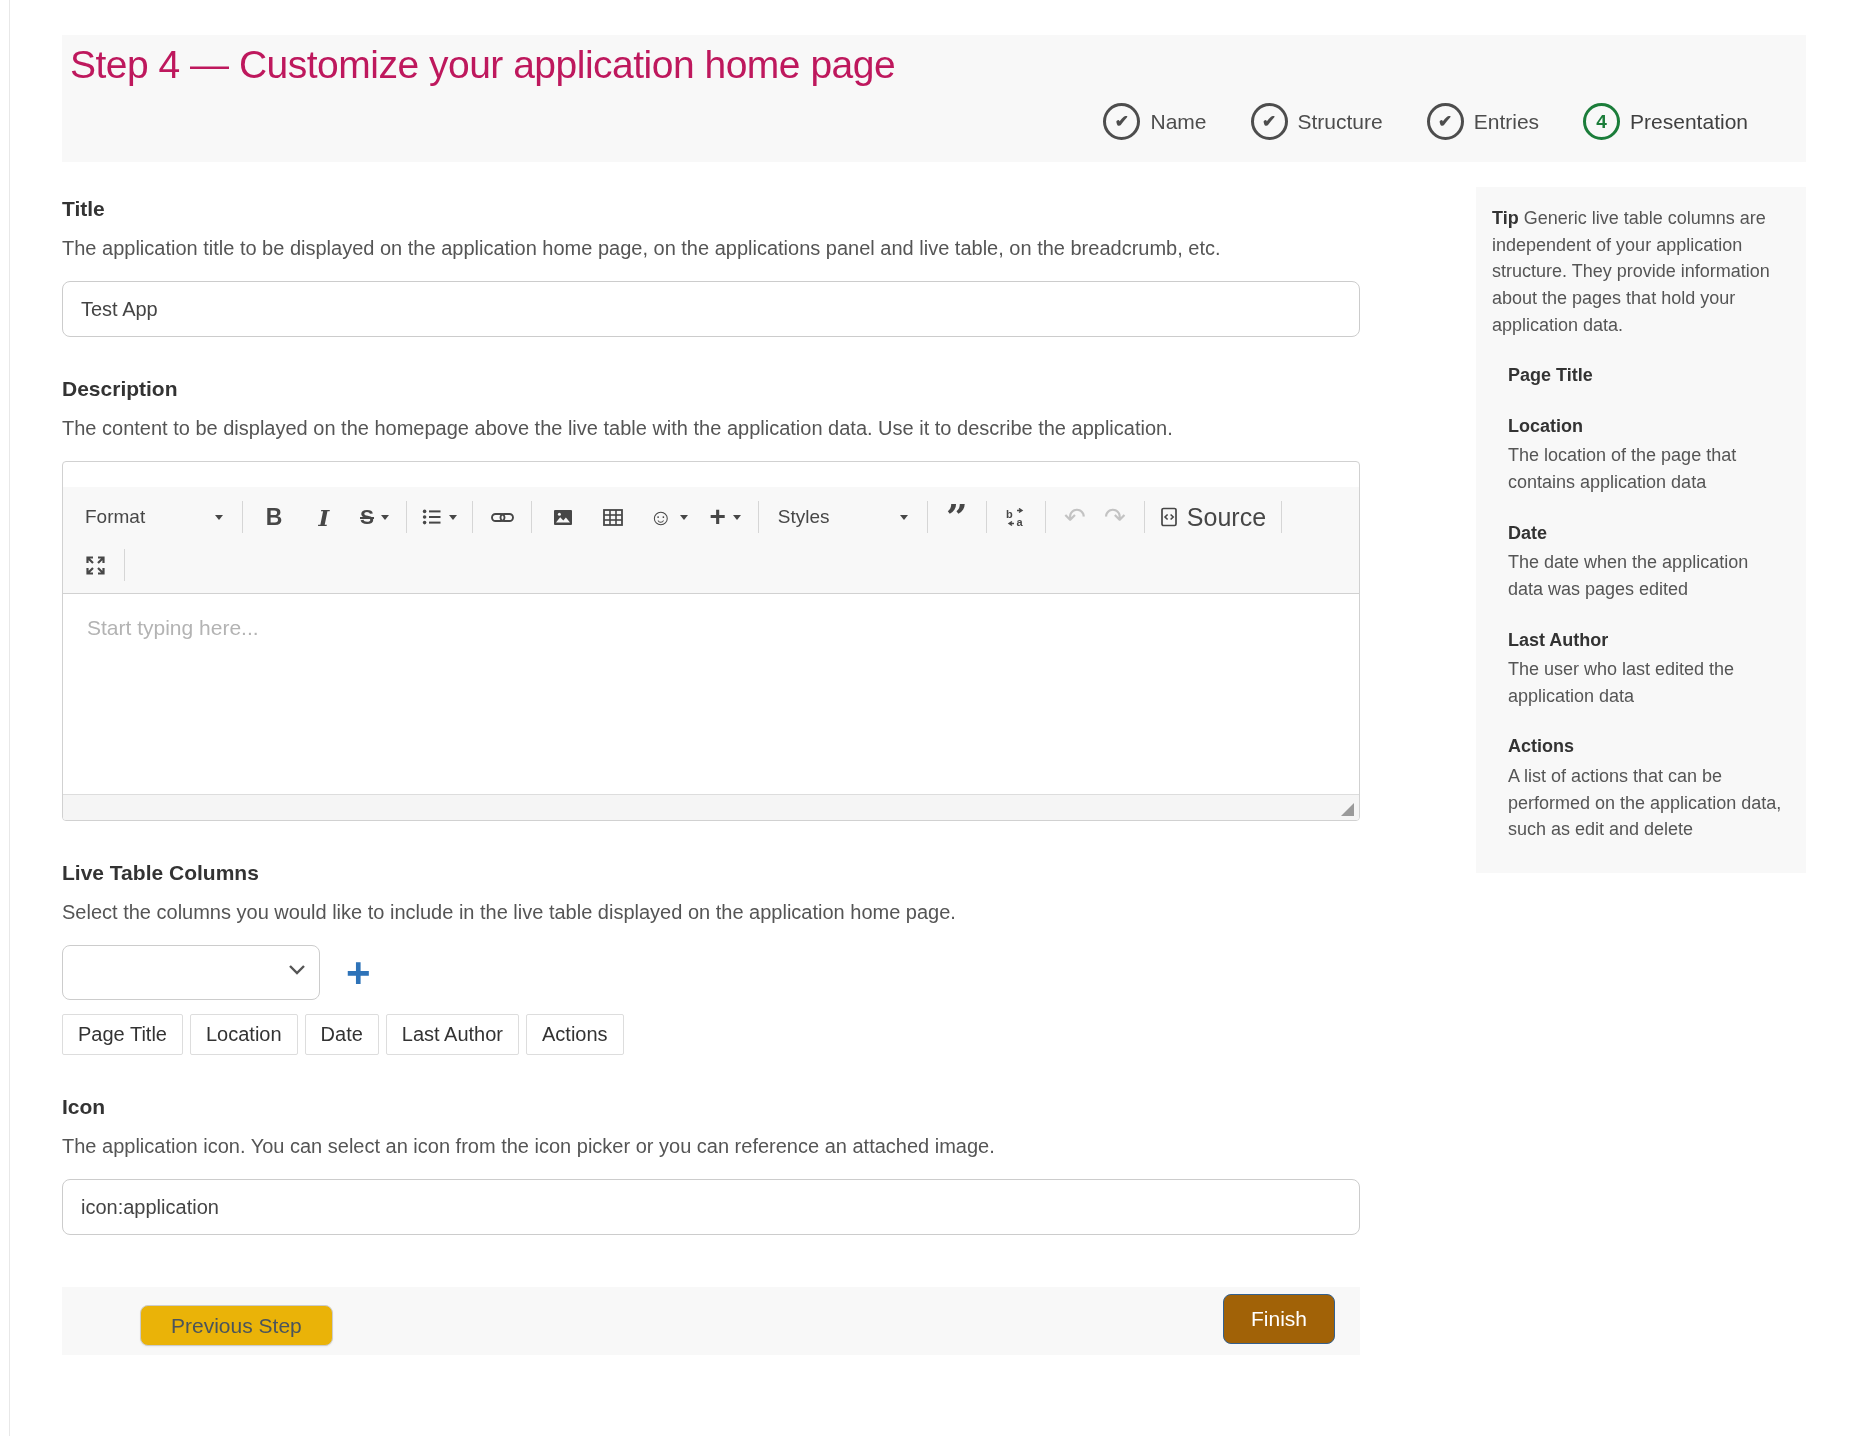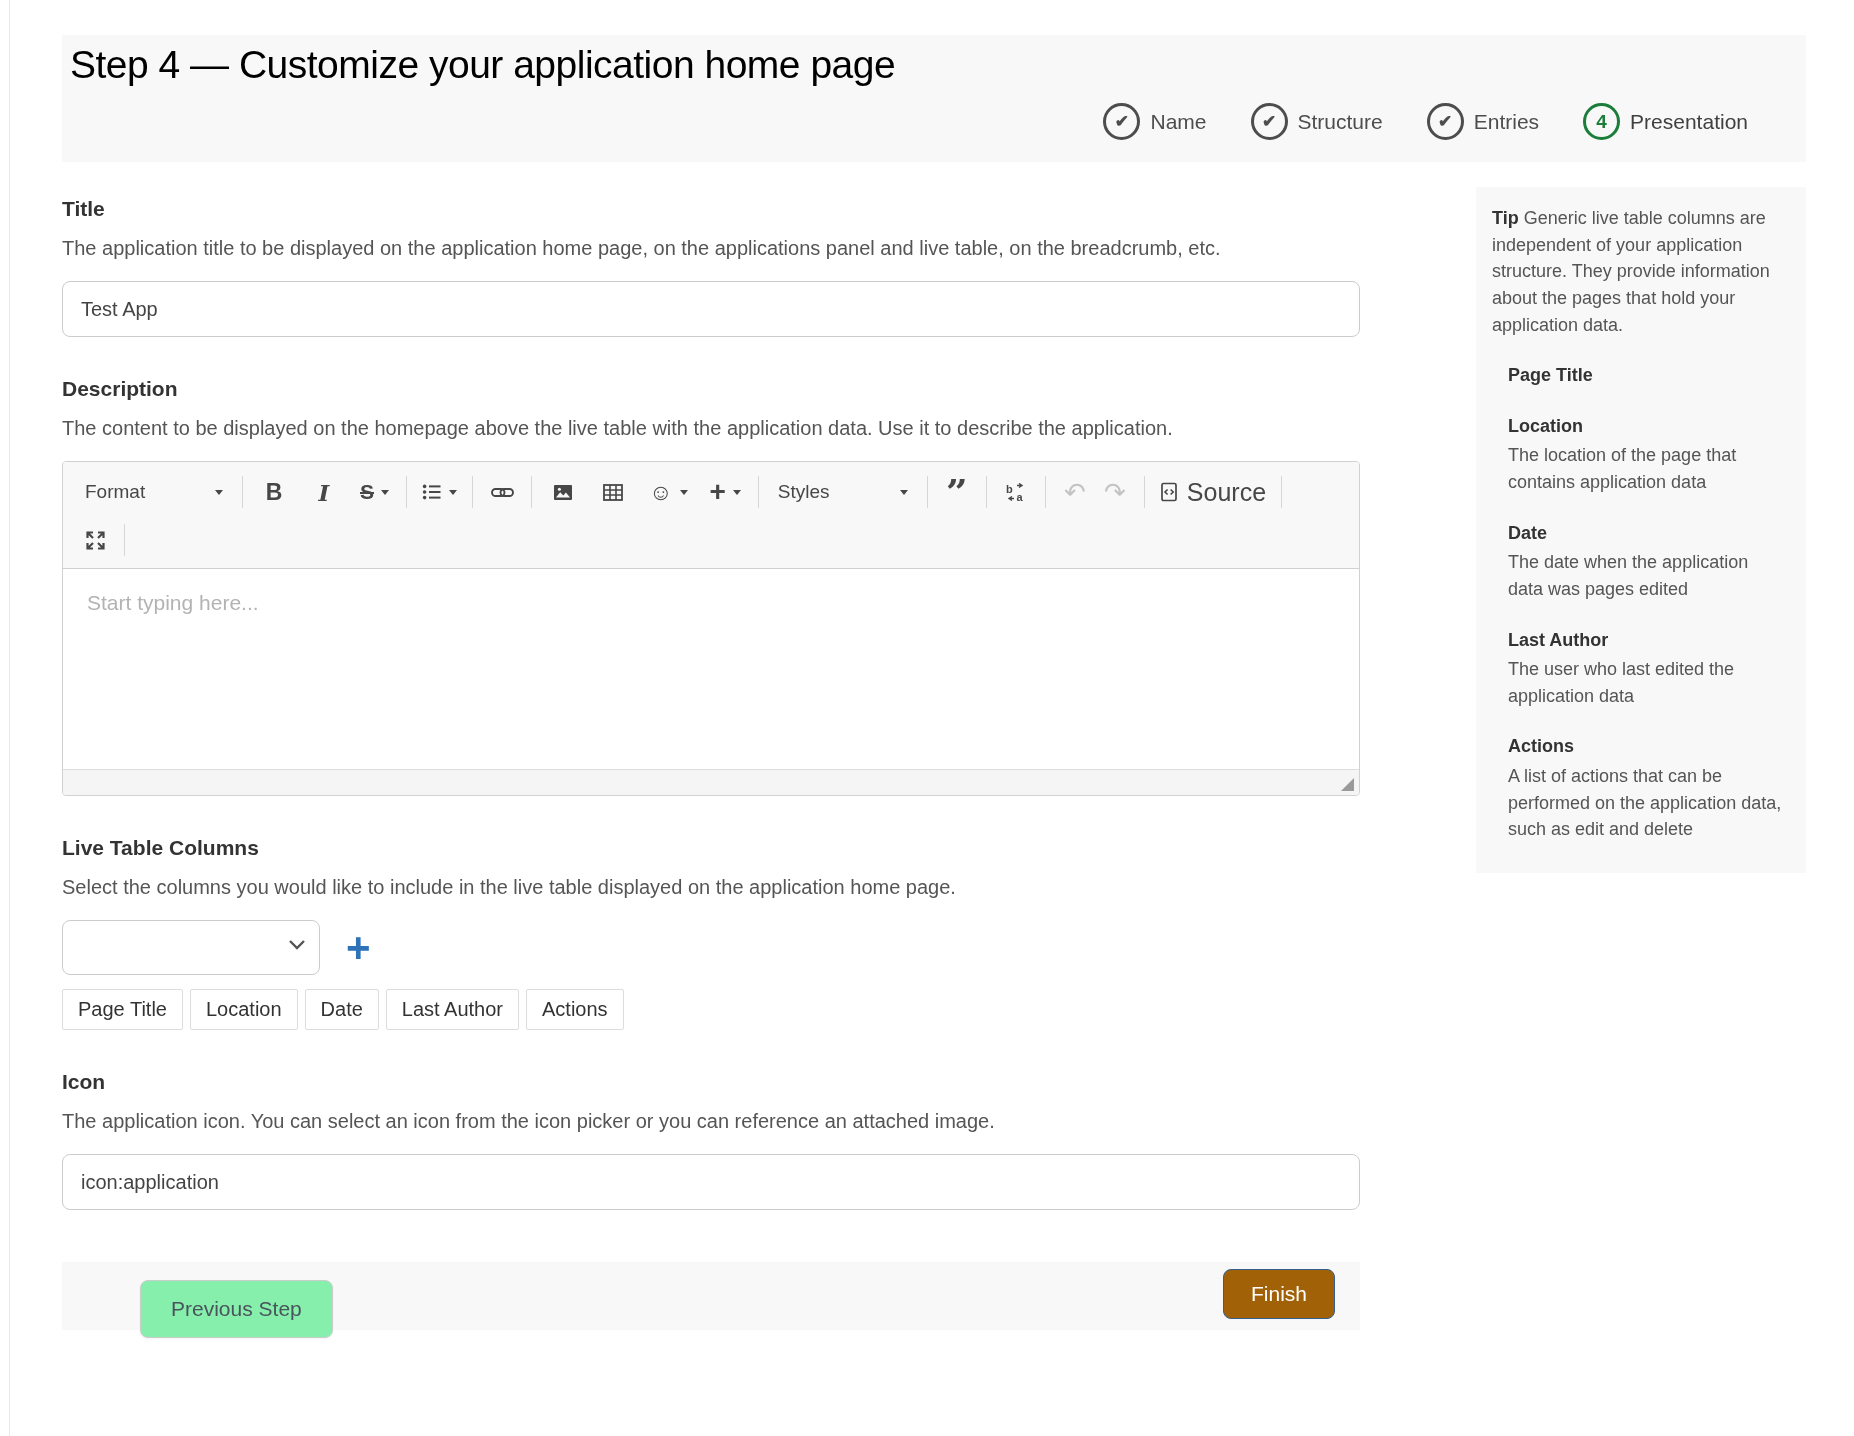--- a/index.html
+++ b/index.html
@@ -13,21 +13,21 @@
   }
   body::before{ content:""; position:absolute; left:9px; top:0; width:1px; height:100%; background:#e8e8e8; }
 
   
   .header-panel{
     margin:35px 48px 0 62px;
     background:#f8f8f8;
     padding:8px 58px 22px 8px;
   }
   .page-title{
-    margin:0; font-size:39px; font-weight:400; color:#000000; letter-spacing:-0.5px;
+    margin:0; font-size:39px; font-weight:400; color:#be185d; letter-spacing:-0.5px;
   }
   .steps{
     margin-top:16px;
     display:flex; justify-content:flex-end; align-items:center; gap:44px;
   }
   .step{ display:flex; align-items:center; gap:10px; }
   .step-circle{
     width:37px; height:37px; border:3px solid #4d4d4d; border-radius:50%;
     display:flex; align-items:center; justify-content:center;
     color:#4d4d4d; font-weight:bold; font-size:19px; background:transparent;
@@ -57,21 +57,21 @@
   .field-label{ display:block; font-weight:bold; font-size:21px; color:#333; margin:0 0 12px 0; }
   .hint{ margin:0 0 18px 0; font-size:20px; color:#555; line-height:1.5; }
   .text-input{
     width:100%; height:56px; border:1px solid #ccc; border-radius:8px;
     padding:12px 18px; font-size:20px; color:#444; background:#fff;
     font-family:"Liberation Sans", sans-serif; outline:none;
   }
 
   
   .editor{ border:1px solid #d1d1d1; border-radius:4px; background:#fff; overflow:hidden; }
-  .toolbar{ background:#f8f8f8; padding:8px 12px 6px 12px; display:flex; flex-wrap:wrap; align-items:center; border-bottom:1px solid #d1d1d1; }
+  .toolbar{ background:#f8f8f8; padding:8px 12px 6px 12px; display:flex; flex-wrap:wrap; align-items:center; border-bottom:1px solid #d1d1d1;margin-top:25px; }
   .tb-row{ display:flex; align-items:center; width:100%; }
   .tb-row + .tb-row{ margin-top:4px; }
   .tbtn{
     min-width:40px; height:44px; display:flex; align-items:center; justify-content:center;
     color:#474747; padding:0 6px; cursor:default; background:transparent; border:none;
     font-family:"Liberation Sans", sans-serif;
   }
   .tb-b{ font-weight:900; font-size:23px; }
   .tb-i{ font-family:"DejaVu Serif", serif; font-style:italic; font-weight:600; font-size:23px; }
   .tb-s{ font-weight:700; font-size:21px; text-decoration:line-through; }
@@ -111,22 +111,22 @@
   .tag{
     border:1px solid #ddd; border-radius:2px; background:#fff;
     padding:8px 15px; font-size:20px; color:#333; white-space:nowrap;
   }
 
   
   .footer{
     margin-top:52px; background:#f8f8f8; height:68px; position:relative;
   }
   .btn-prev{
-    position:absolute; left:78px; top:18px; height:58px; padding:0 30px;
-    background:#86efac; border:1px solid #ccc; border-radius:8px;
+    position:absolute; left:78px; top:18px; height:41px; padding:0 30px;
+    background:#eab308; border:1px solid #ccc; border-radius:8px;
     font-size:21px; color:#4a545c; box-shadow:0 1px 2px rgba(0,0,0,0.05);
     font-family:"Liberation Sans", sans-serif; cursor:pointer;
   }
   .btn-finish{
     position:absolute; right:25px; top:7px; height:50px; padding:0 27px;
     background:#a16207; border:1px solid #33608f; border-radius:8px;
     font-size:21px; color:#ffffff; font-family:"Liberation Sans", sans-serif; cursor:pointer;
   }
 
   svg{ display:block; }

